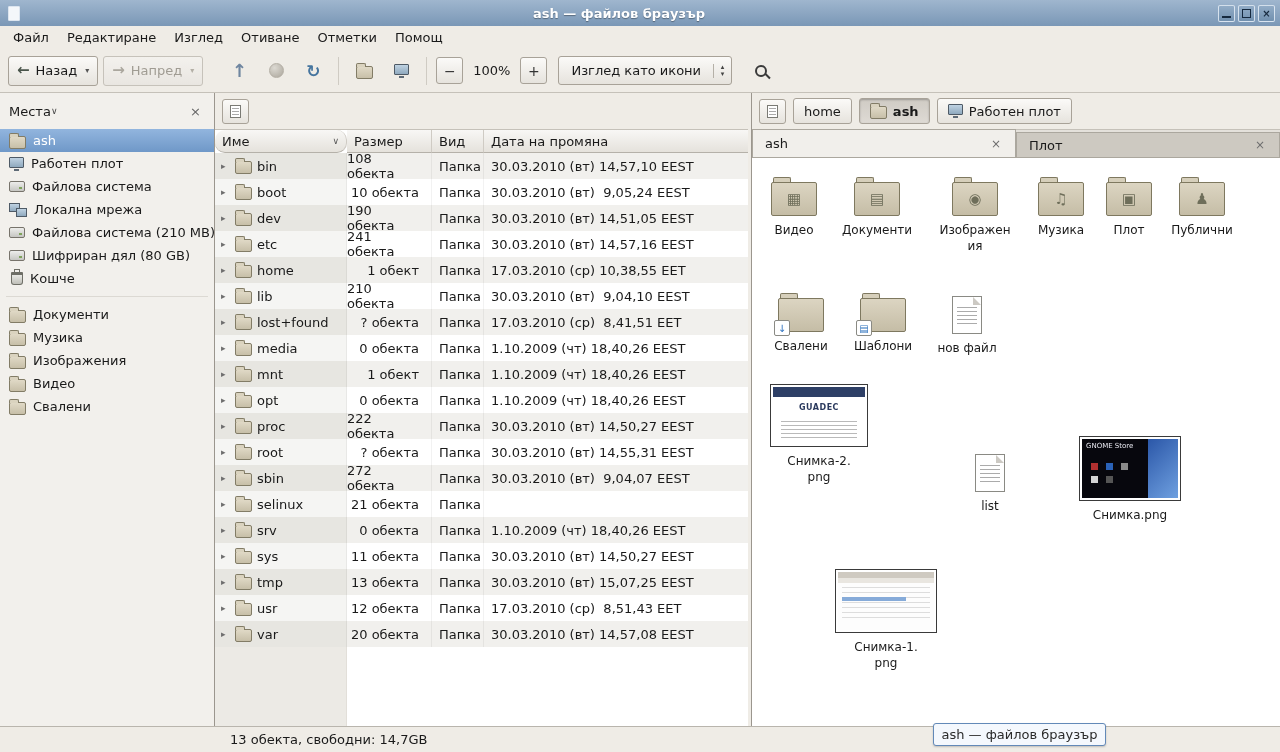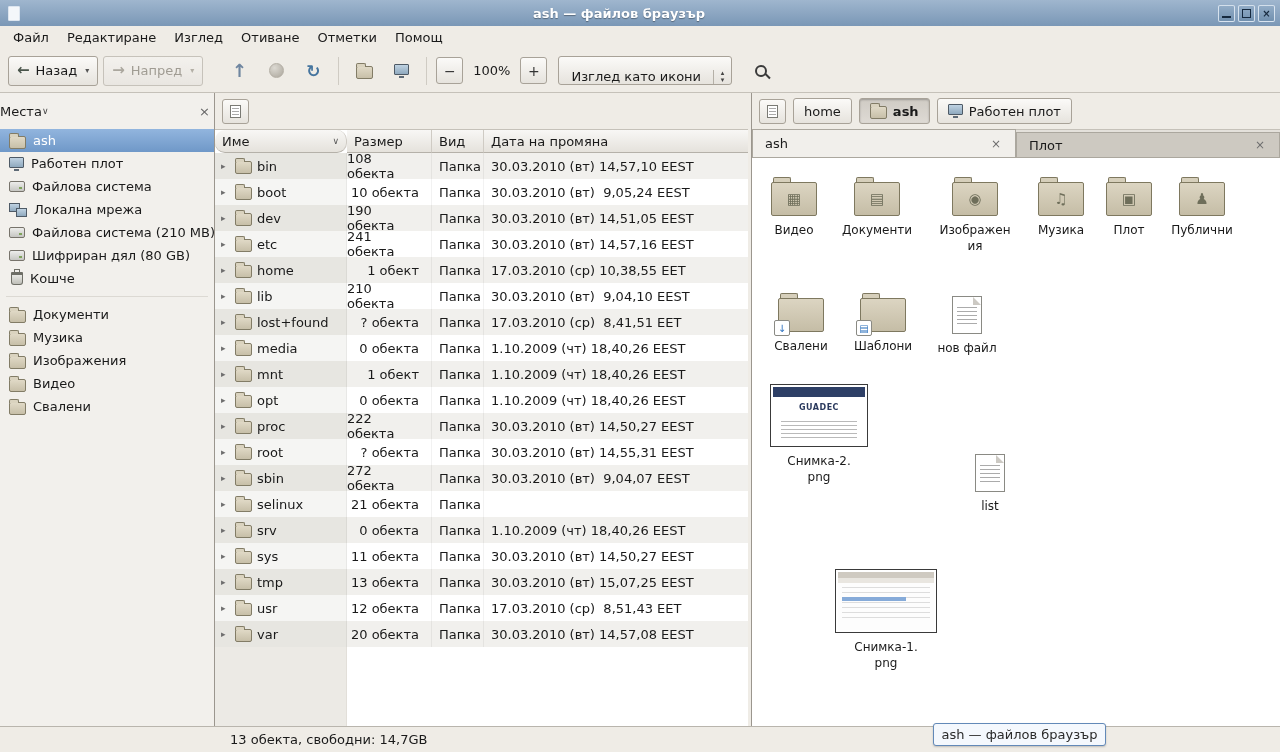--- a/index.html
+++ b/index.html
@@ -38,21 +38,21 @@
   .flat { width:32px; height:32px; display:flex; align-items:center; justify-content:center; border:1px solid transparent; border-radius:3px; }
   .up-glyph { color:#6F86A0; font-size:18px; font-weight:bold; }
   .reload-glyph { color:#46759F; font-size:17px; font-weight:bold; }
   .stopdot { width:15px; height:15px; border-radius:50%; border:1px solid #B4AFA5;
     background:radial-gradient(circle at 35% 30%, #DCD9D2, #ABA69C); }
   .tsep { width:1px; height:28px; background:#CFCBC3; margin:0 4px; }
   .zbtn { width:27px; height:27px; border:1px solid #A8A298; border-radius:3px;
     background:linear-gradient(#FBFAF8,#E6E3DD); display:flex; align-items:center; justify-content:center; font-size:14px; color:#333; }
   .zoom-label { padding:0 5px; }
   .combo { border:1px solid #A8A298; border-radius:3px; background:linear-gradient(#FBFAF8,#E6E3DD);
-    display:flex; align-items:flex-end; height:29px; margin-left:6px; }
+    display:flex; align-items:center; height:29px; margin-left:6px; }
   .combo-text { display:flex; align-items:center; padding:0 12px; }
   .combo-arrows { border-left:1px solid #B5B0A7; width:18px; display:flex; flex-direction:column;
     align-items:center; justify-content:center; color:#444; }
   .combo-arrows span { font-size:7px; line-height:7px; }
   .mag { width:12px; height:12px; border:2px solid #3A3A3A; border-radius:50%; position:relative; }
   .mag::after { content:""; position:absolute; width:7px; height:2px; background:#3A3A3A;
     transform:rotate(45deg); right:-6px; bottom:-2px; }
 
   
   .fold16 { width:17px; height:13px; flex:none; background:linear-gradient(#E0D9C6,#C7BFA8);
@@ -74,21 +74,21 @@
     border-radius:1px 1px 3px 3px; background:linear-gradient(#E8E8E4,#BFBFB8); position:relative; margin-left:2px; }
   .trash16::before { content:""; position:absolute; top:-6px; left:2px; width:4px; height:2px;
     border:1px solid #6E6E66; border-bottom:none; }
   .page12 { width:11px; height:13px; flex:none; background:#fff; border:1px solid #7A7A74; position:relative; }
   .page12::after { content:""; position:absolute; left:1px; right:1px; top:2px; height:7px;
     background:repeating-linear-gradient(to bottom,#AAA 0 1px,transparent 1px 3px); }
 
   
   .sidebar { position:absolute; left:0; top:93px; width:215px; bottom:26px; background:#F2F0EC;
     border-right:1px solid #9B968E; }
-  .sidebar-header { height:36px; display:flex; align-items:center; padding:0 0; gap:0; }
+  .sidebar-header { height:36px; display:flex; align-items:center; padding:0 9px; gap:0; }
   .sidebar-title { font-size:13px; }
   .hdr-chev { font-size:9px; color:#444; }
   .hdr-close { margin-left:auto; color:#666; font-size:13px; padding:0 4px; }
   .place-row { height:23px; display:flex; align-items:center; gap:7px; padding-left:9px; white-space:nowrap; }
   .place-row.selected { background:linear-gradient(#92B5DE,#6F98C8); color:#fff; }
   .psep { height:13px; position:relative; }
   .psep::after { content:""; position:absolute; left:6px; right:6px; top:6px; height:1px; background:#DCD9D3; }
 
   .midpane { position:absolute; left:215px; top:93px; width:533px; bottom:26px; background:#fff; }
   .locstrip { height:37px; background:#EFECE6; border-bottom:1px solid #C5C1B9;
@@ -605,20 +605,29 @@
             <div class="tguadec">
               <span class="tg-text">GUADEC</span>
             </div>
           </div>
           <div class="ivlabel" style="width: 66px;">Снимка-2.png</div>
         </div>
         <div class="ivitem" style="left: 196px; top: 291px;">
           <span class="fileicon"></span>
           <div class="ivlabel">list</div>
         </div>
+        <div class="ivitem" style="left: 326px; top: 278px; width: 104px;">
+          <div class="thumbframe">
+            <div class="tstore">
+              <span class="ts-text">GNOME Store</span>
+              <span class="ts-dots"></span>
+            </div>
+          </div>
+          <div class="ivlabel" style="width: 84px;">Снимка.png</div>
+        </div>
         <div class="ivitem" style="left: 82px; top: 411px; width: 104px;">
           <div class="thumbframe">
             <div class="twin">
               <span class="twin-body"></span>
               <span class="twin-sel"></span>
             </div>
           </div>
           <div class="ivlabel" style="width: 66px;">Снимка-1.png</div>
         </div>
       </div>

